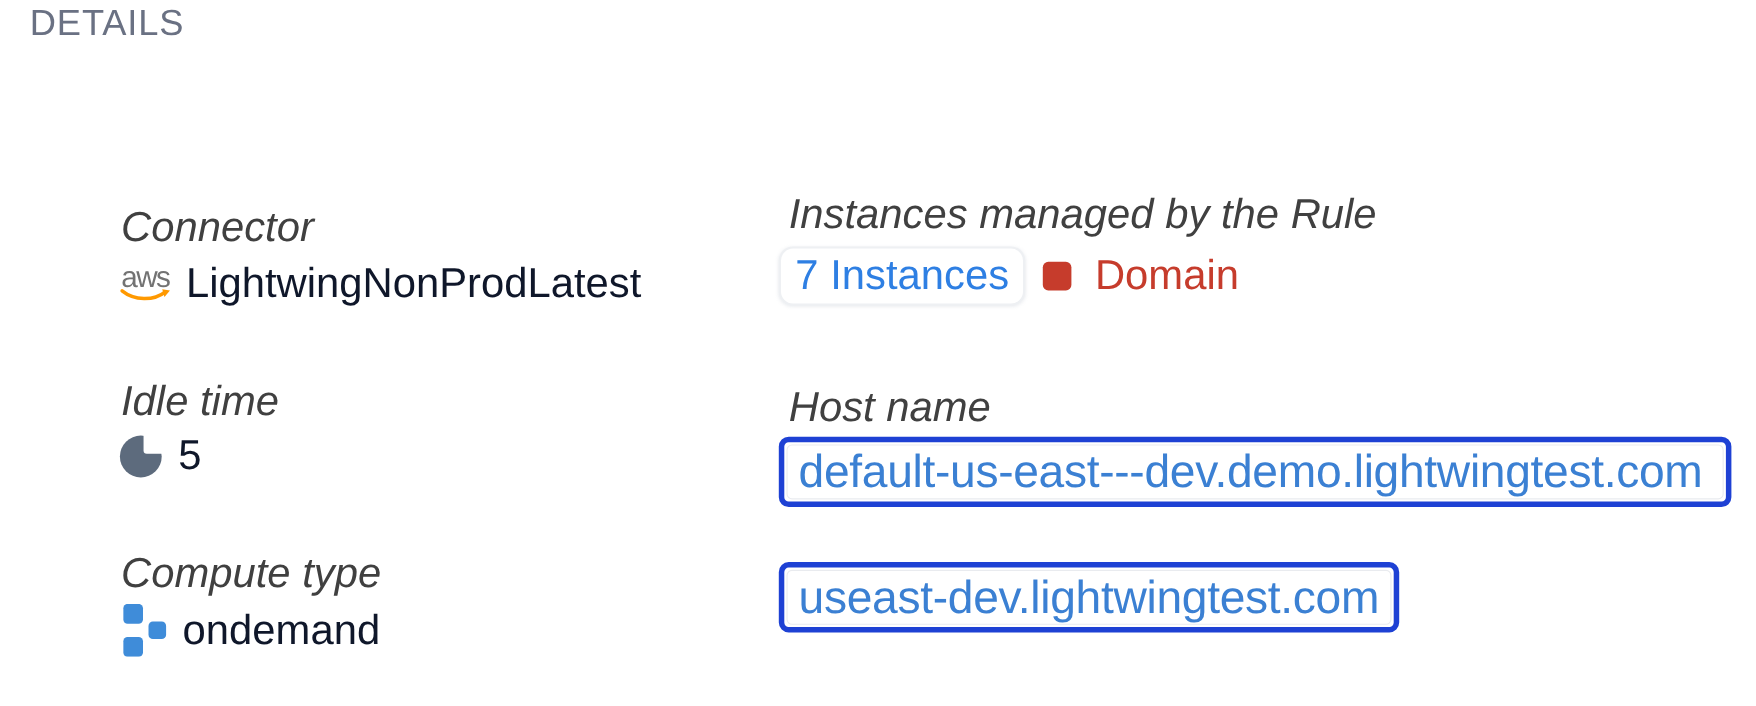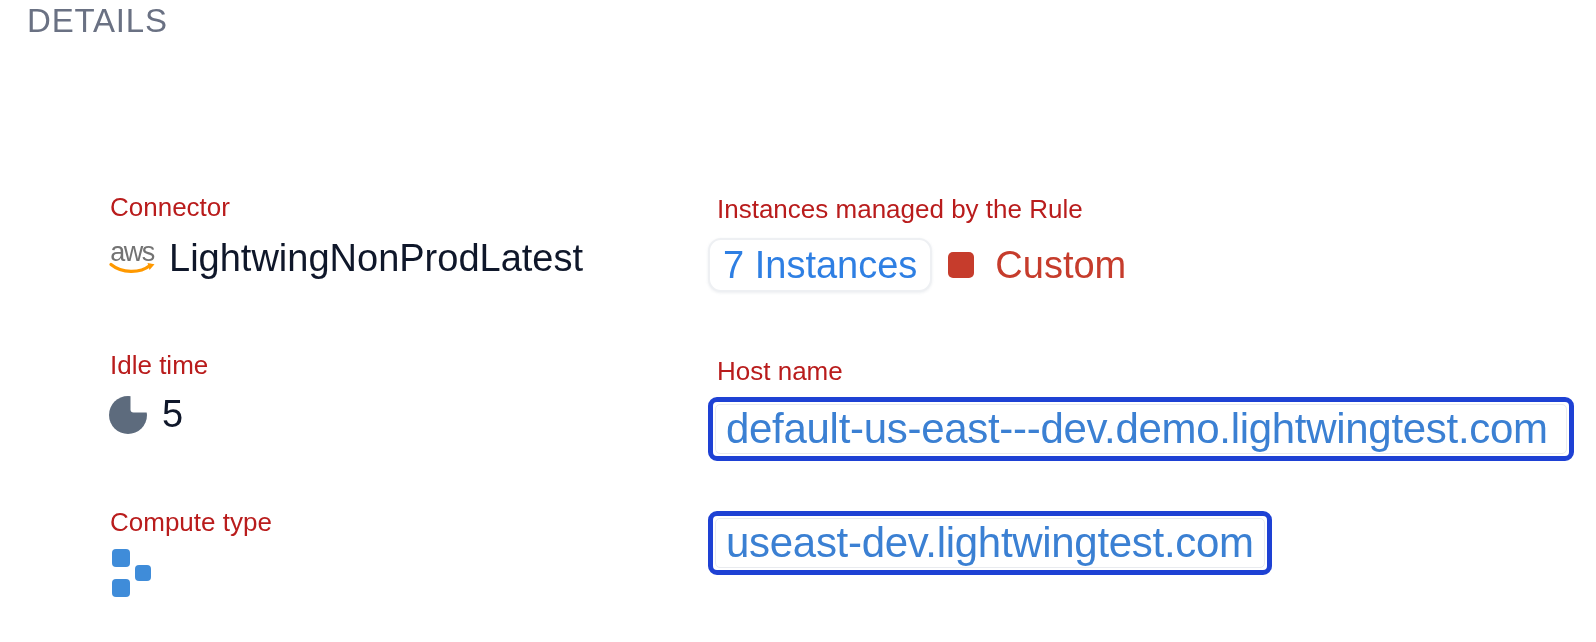--- a/index.html
+++ b/index.html
@@ -11,29 +11,30 @@
     position: relative;
     overflow: hidden;
   }
   .details-title {
     position: absolute; left: 27px; top: 2px; margin: 0;
     font-size: 33px; font-weight: 500; color: #6a7183;
     letter-spacing: 0.8px;
   }
   .fld { position: absolute; }
   #fld-connector { left: 108px; top: 184px; }
-  #fld-instances { left: 708px; top: 186px; }
+  #fld-instances { left: 708px; top: 172px; }
   #fld-idle      { left: 108px; top: 342px; }
   #fld-host      { left: 708px; top: 348px; }
   #fld-compute   { left: 108px; top: 499px; }
   #fld-custom    { left: 708px; top: 508px; }
 
   .label {
-    font-size: 26px; color: #b91c1c; line-height: 46px;
+    font-size: 38px; color: #404040; line-height: 46px;
     white-space: nowrap;
+    font-style: italic;
   }
   .left-pad  { padding-left: 2px; }
   .right-pad { padding-left: 9px; }
 
   .value-row { display: flex; align-items: center; margin-top: 4px; min-height: 48px; }
   .value { font-size: 38px; color: #0f172a; white-space: nowrap; margin-left: 13px; }
 
   
   .aws-logo { display: flex; flex-direction: column; align-items: center; width: 48px; }
   .aws-text {
@@ -99,21 +100,21 @@
     </span>
     <span class="value">LightwingNonProdLatest</span>
   </div>
 </div>
 
 <div class="fld" id="fld-instances">
   <div class="label right-pad">Instances managed by the Rule</div>
   <div class="value-row" style="margin-top:6px;">
     <a class="instances-badge">7 Instances</a>
     <span class="status-square"></span>
-    <span class="status-text">Custom</span>
+    <span class="status-text">Domain</span>
   </div>
 </div>
 
 <div class="fld" id="fld-idle">
   <div class="label left-pad">Idle time</div>
   <div class="value-row" style="margin-top:2px;">
     <svg width="41" height="41" viewBox="0 0 41 41">
       <circle cx="20" cy="21" r="19" fill="#5d6b7d"></circle>
       <rect x="22.5" y="-2" width="22" height="20.5" rx="3" fill="#ffffff"></rect>
     </svg>
@@ -131,20 +132,21 @@
 </div>
 
 <div class="fld" id="fld-compute">
   <div class="label left-pad">Compute type</div>
   <div class="value-row">
     <svg width="41" height="48" viewBox="0 0 41 48" style="margin-left:4px;">
       <rect x="0" y="0" width="18" height="18" rx="4" fill="#3f8cd9"></rect>
       <rect x="23" y="16" width="16" height="16" rx="4" fill="#3f8cd9"></rect>
       <rect x="0" y="30" width="18" height="18" rx="4" fill="#3f8cd9"></rect>
     </svg>
+    <span class="value">ondemand</span>
   </div>
 </div>
 
 <div class="fld" id="fld-custom">
   <div class="focus-box custom-box">
     <div class="focus-inner">
       <span class="domain-text">useast-dev.lightwingtest.com</span>
     </div>
   </div>
 </div>

